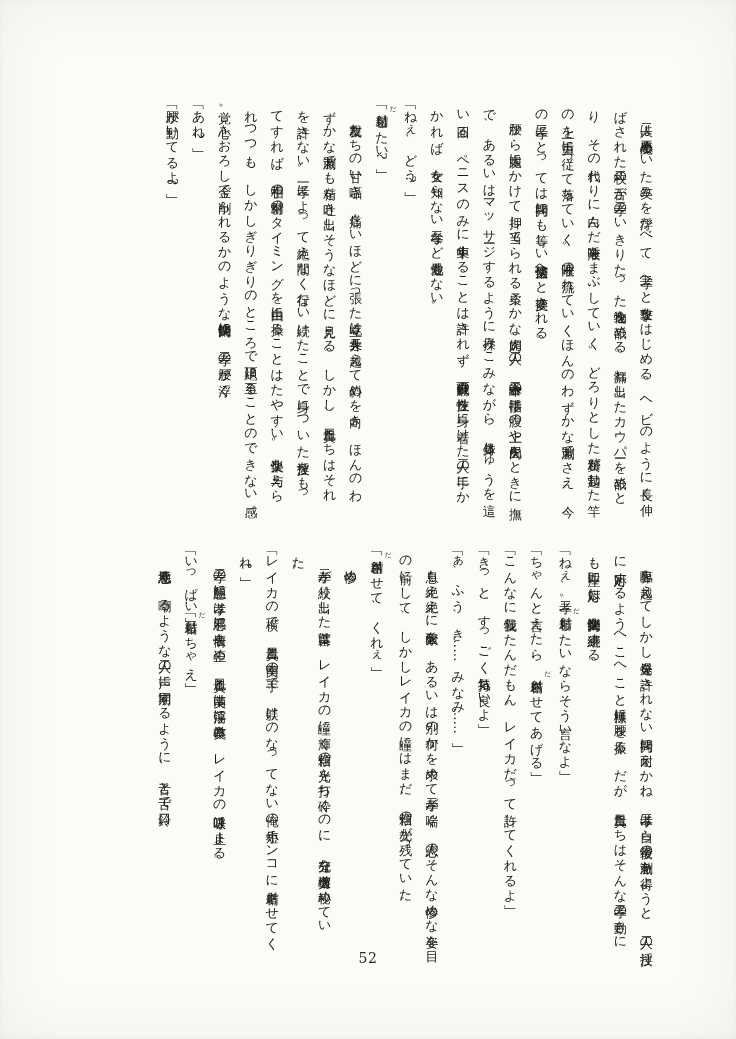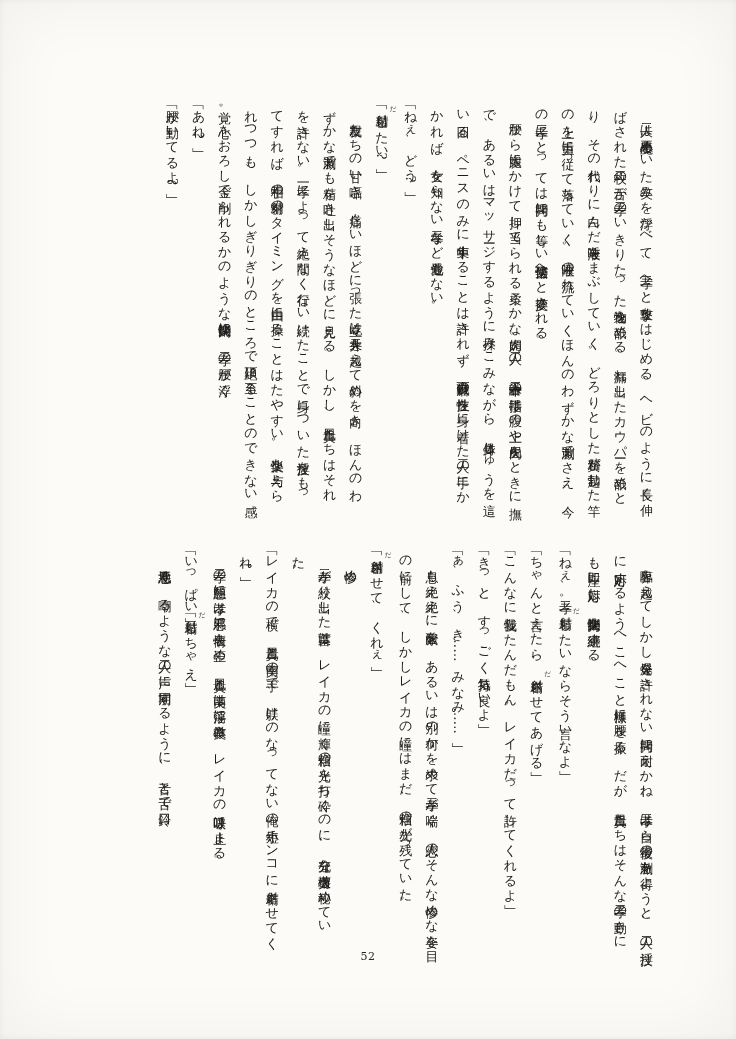--- a/index.html
+++ b/index.html
@@ -42,21 +42,21 @@
     font-size: 6.5px;
     letter-spacing: 0;
     color: #2a2a2a;
   }
   .page-number {
     position: absolute;
     top: 950px;
     left: 0;
     width: 100%;
     text-align: center;
-    font-size: 11px;
+    font-size: 14px;
     letter-spacing: 0.5px;
     color: #262626;
   }
 </style>
 </head>
 <body>
 
 <div class="page">
   <div class="text-block top" id="top-block">
       <p class="indent"><span>二人は小悪魔めいた笑みを浮かべて、孝二へと攻撃をはじめる。ヘビのように長く伸ばされた二枚の舌が孝二のいきりたった逸物を舐める。漏れ出したカウパーを舐めとり、その代わりに白んだ唾液をまぶしていく。どろりとした粘質が勃起した竿の上を重力に従って落ちていく。唾液の流れていくほんのわずかな刺激でさえ、今の孝二にとっては拷問にも等しい快楽信号へと変換される。</span></p>

